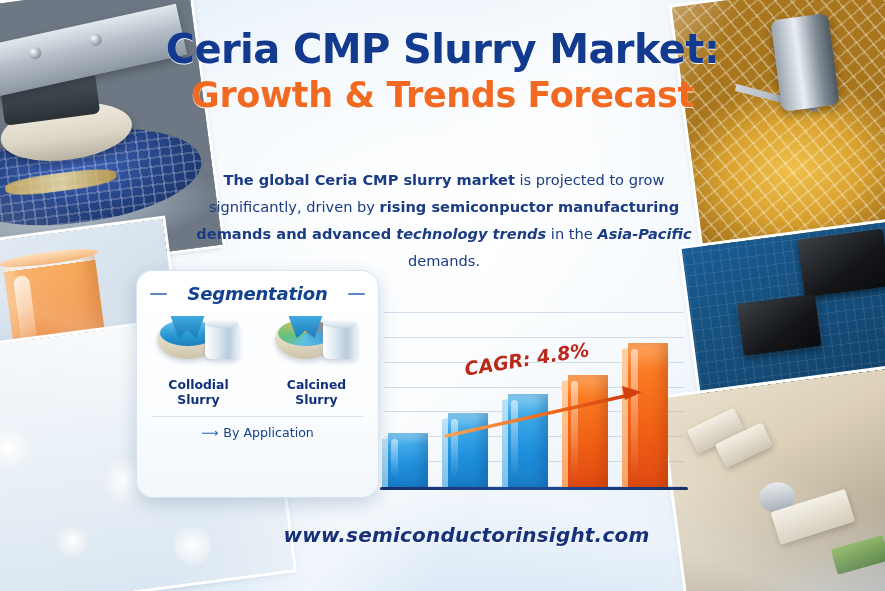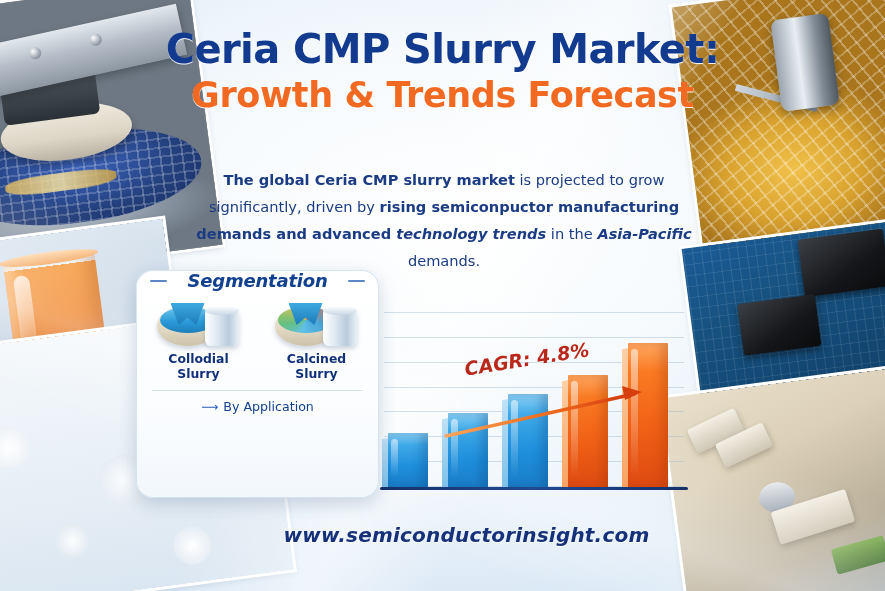--- a/index.html
+++ b/index.html
@@ -138,21 +138,21 @@
     text-align:center;color:#1b3c84;font-size:14.6px;line-height:27px;
     font-family:"DejaVu Sans", sans-serif;}
   #intro b{font-weight:bold;}
   #intro i{font-style:italic;font-weight:bold;}
 
   
   #seg-card{position:absolute;left:136px;top:270px;width:243px;height:228px;z-index:7;
     background:linear-gradient(180deg,#ffffff 0%,#fbfdff 60%,#f2f7fc 100%);
     border-radius:17px;
     box-shadow:0 6px 18px rgba(25,60,110,.20), 0 0 0 1px rgba(200,218,236,.7) inset;}
-  #seg-head{display:flex;align-items:center;justify-content:center;gap:20px;text-align:right;}
+  #seg-head{display:flex;align-items:center;justify-content:center;gap:20px;margin-top:13px;text-align:right;}
   #seg-head .dash{width:17px;height:2px;background:#5d86c4;border-radius:1px;}
   #seg-title{font-family:"DejaVu Sans", sans-serif;font-weight:bold;font-style:italic;
     font-size:18px;color:#12418f;letter-spacing:-.2px;}
   .slurry-row{display:flex;justify-content:center;gap:26px;margin-top:9px;}
   .slurry{width:92px;text-align:center;}
   .slurry .art{position:relative;height:50px;}
   .puck{position:absolute;left:4px;top:6px;width:62px;height:40px;border-radius:50%;
     background:linear-gradient(180deg,#f2ead8 0%,#e3dac5 55%,#cdc3ab 100%);
     box-shadow:0 3px 5px rgba(40,70,110,.22);}
   .puck .top{position:absolute;left:3px;top:1px;width:56px;height:26px;border-radius:50%;
@@ -161,21 +161,21 @@
     background:linear-gradient(180deg,#3ea9e0,#1d7cb8);
     clip-path:polygon(0 0,100% 0,76% 100%,50% 66%,24% 100%);}
   .puck.calcined .top{background:
       conic-gradient(from 200deg at 50% 50%, #5fc0e8 0deg, #64c07f 60deg, #e0c452 120deg, #e06f4a 180deg, #4aa6d8 260deg, #5fc0e8 360deg);}
   .jar{position:absolute;left:52px;top:10px;width:34px;height:36px;border-radius:4px 4px 6px 6px;
     background:linear-gradient(90deg,#ffffff,#dfe9f2 35%,#b9cbdc 70%,#e9f1f8);
     box-shadow:0 3px 5px rgba(40,70,110,.22);}
   .jar:before{content:"";position:absolute;left:0;top:-4px;width:34px;height:9px;border-radius:50%;
     background:linear-gradient(180deg,#ffffff,#c9d8e6);}
   .slurry .cap-label{font-family:"DejaVu Sans", sans-serif;font-weight:bold;font-size:12.4px;
-    color:#11307a;margin-top:1px;}
+    color:#11307a;margin-top:14px;}
   #seg-div{height:1px;background:#d6e2ee;margin:9px 16px 0 16px;}
   .cols{display:flex;margin-top:8px;padding:0 12px;}
   .col{flex:1;}
   .col-head{display:flex;align-items:center;justify-content:center;gap:5px;margin-bottom:7px;}
   .col-head .arrow{color:#2a5fb4;font-size:12px;line-height:10px;}
   .col-head .dash{width:12px;height:2px;background:#5d86c4;border-radius:1px;}
   .col-head span.t{font-family:"DejaVu Sans", sans-serif;font-weight:normal;font-size:12.6px;color:#12418f;}
   .item{display:flex;align-items:center;gap:7px;margin:0 0 10px 4px;}
   .badge{width:25px;height:25px;border-radius:50%;flex:0 0 25px;position:relative;
     box-shadow:0 2px 4px rgba(30,60,110,.28), 0 0 0 2px #ffffff;}

